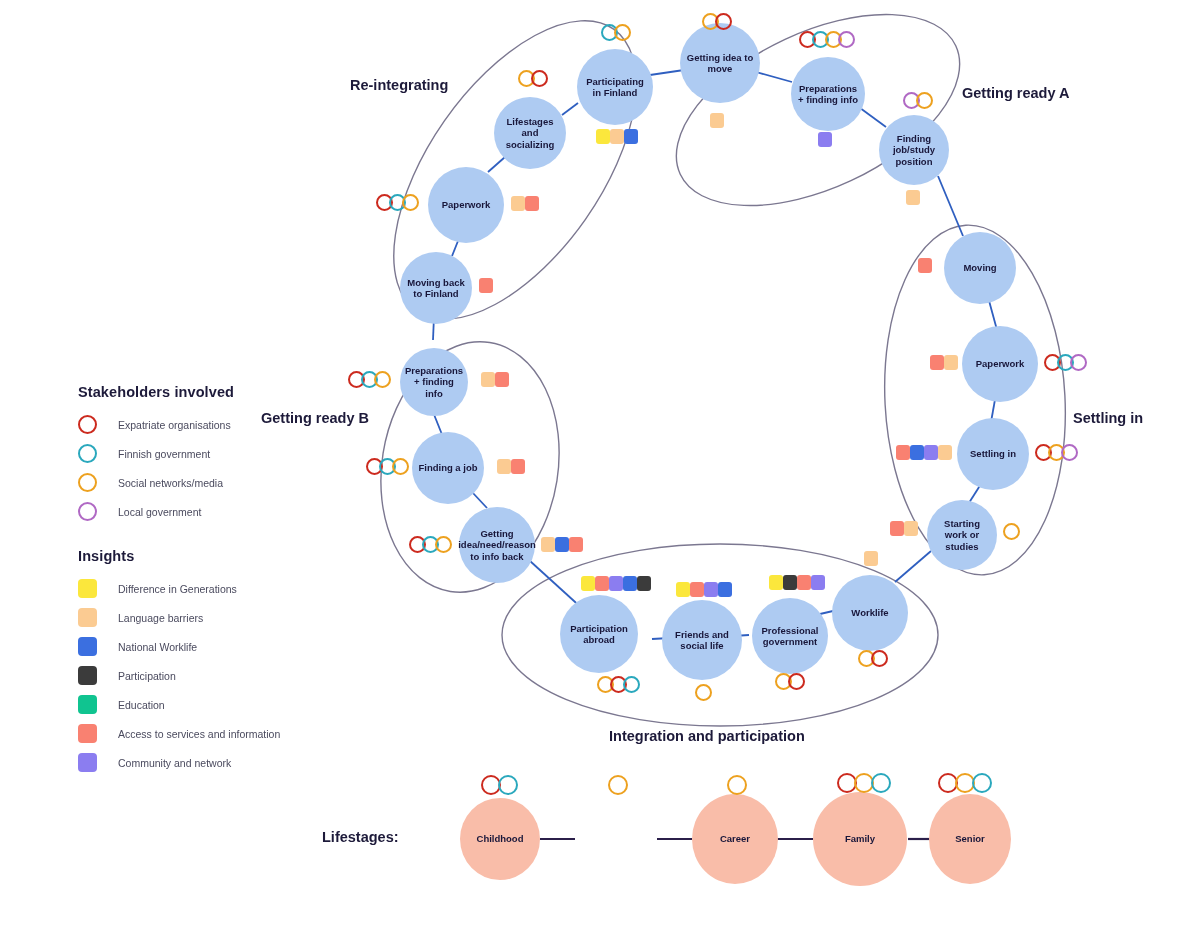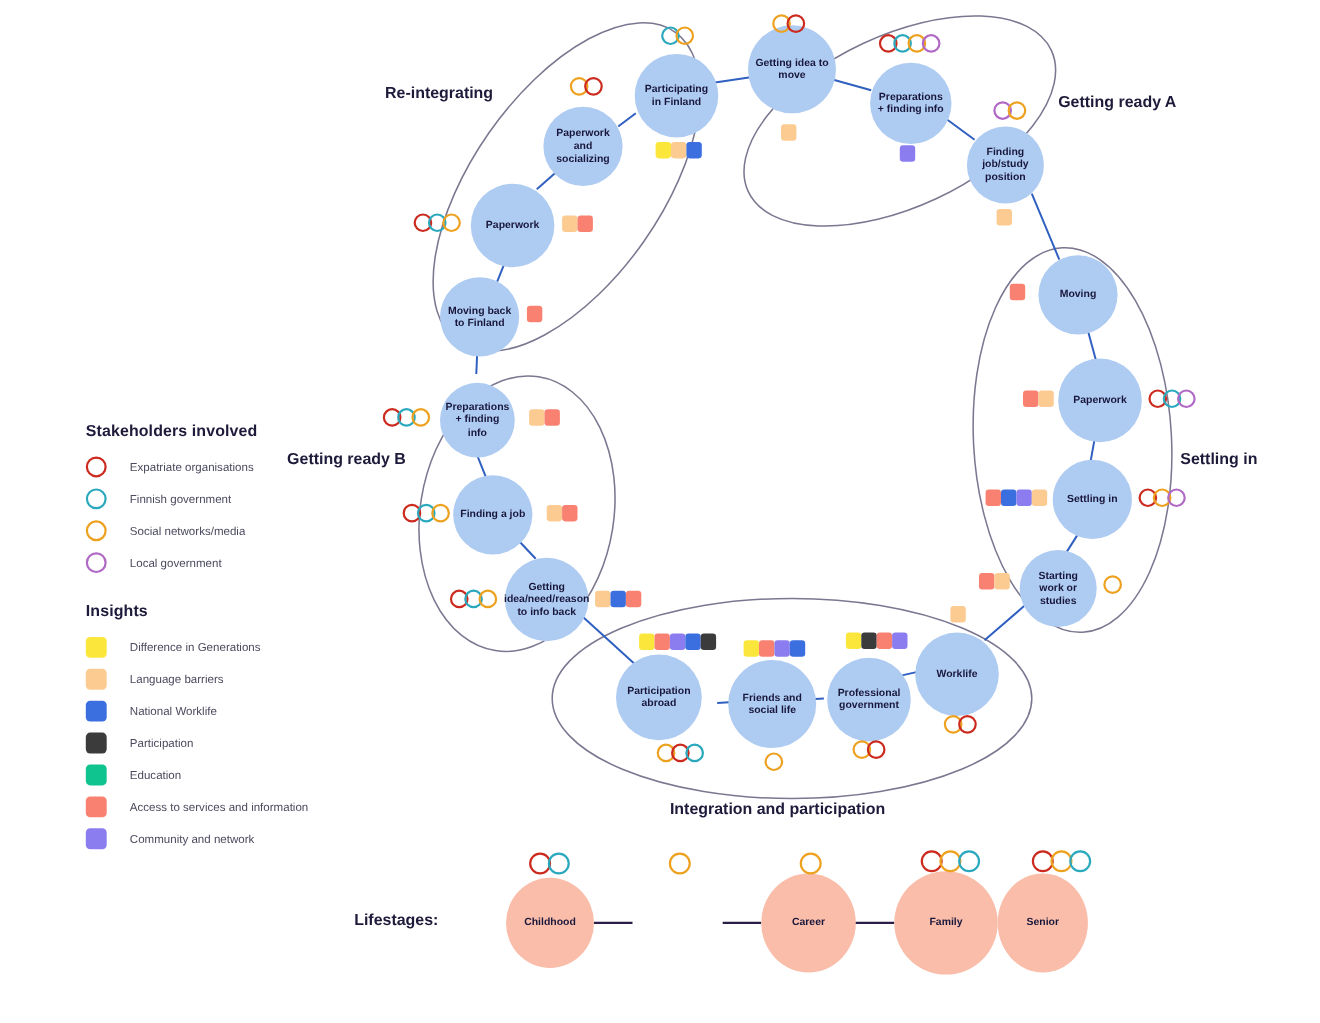--- a/index.html
+++ b/index.html
@@ -386,21 +386,21 @@
     <span class="ring" style="border-color:#cc2a1e"></span>
     <span class="ring" style="border-color:#2aa8bd"></span>
     <span class="ring" style="border-color:#eda11f"></span>
   </div>
   <div class="badges" style="left:511px;top:196px;">
     <span class="chip" style="background:#fbcb92"></span>
     <span class="chip" style="background:#f98171"></span>
   </div>
 
   <div class="node" style="left:494px;top:97px;width:72px;height:72px;">
-    <span class="node-label">Paperwork and socializing</span>
+    <span class="node-label">Lifestages and socializing</span>
   </div>
   <div class="rings" style="left:518px;top:70px;">
     <span class="ring" style="border-color:#eda11f"></span>
     <span class="ring" style="border-color:#cc2a1e"></span>
   </div>
 
   <div class="node" style="left:577px;top:49px;width:76px;height:76px;">
     <span class="node-label">Participating in Finland</span>
   </div>
   <div class="rings" style="left:601px;top:24px;">
@@ -436,21 +436,21 @@
 
   <div class="node lifestage" style="left:813px;top:792px;width:94px;height:94px;">
     <span class="node-label">Family</span>
   </div>
   <div class="rings big" style="left:837px;top:773px;">
     <span class="ring" style="border-color:#cc2a1e"></span>
     <span class="ring" style="border-color:#eda11f"></span>
     <span class="ring" style="border-color:#2aa8bd"></span>
   </div>
 
-  <div class="node lifestage" style="left:907px;top:794px;width:82px;height:90px;">
+  <div class="node lifestage" style="left:929px;top:794px;width:82px;height:90px;">
     <span class="node-label">Senior</span>
   </div>
   <div class="rings big" style="left:938px;top:773px;">
     <span class="ring" style="border-color:#cc2a1e"></span>
     <span class="ring" style="border-color:#eda11f"></span>
     <span class="ring" style="border-color:#2aa8bd"></span>
   </div>
 
 </div>
 

